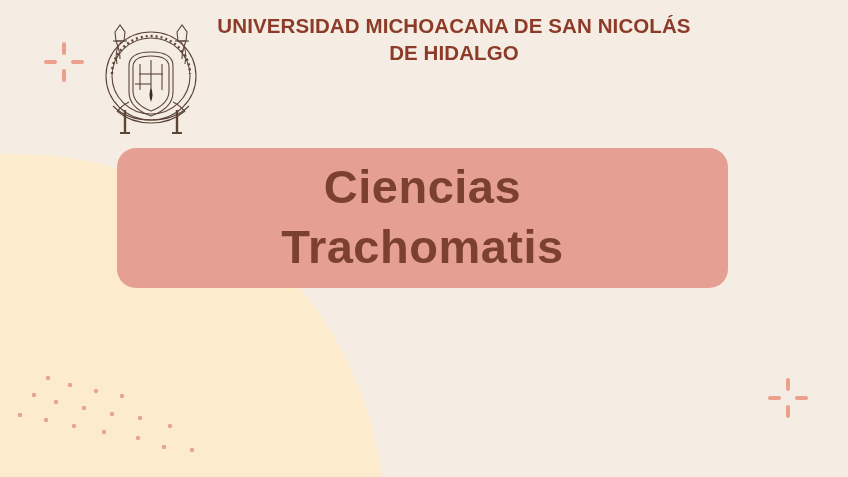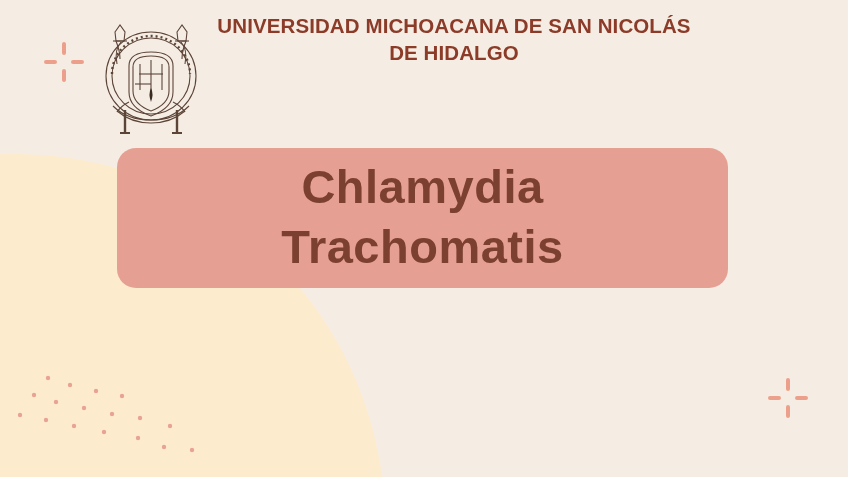--- a/index.html
+++ b/index.html
@@ -212,17 +212,17 @@
         <path d="M74 84 q8 4 12 10"></path>
       </g>
     </svg>
   </div>
 
   <div class="header-text">
     <div class="univ-name">UNIVERSIDAD MICHOACANA DE SAN NICOLÁS DE HIDALGO</div>
   </div>
 
   <div class="title-banner">
-    <div class="title-text">Chlamydia
+    <div class="title-text">Ciencias
 Trachomatis</div>
   </div>
 
 </div>
 
 </body></html>

